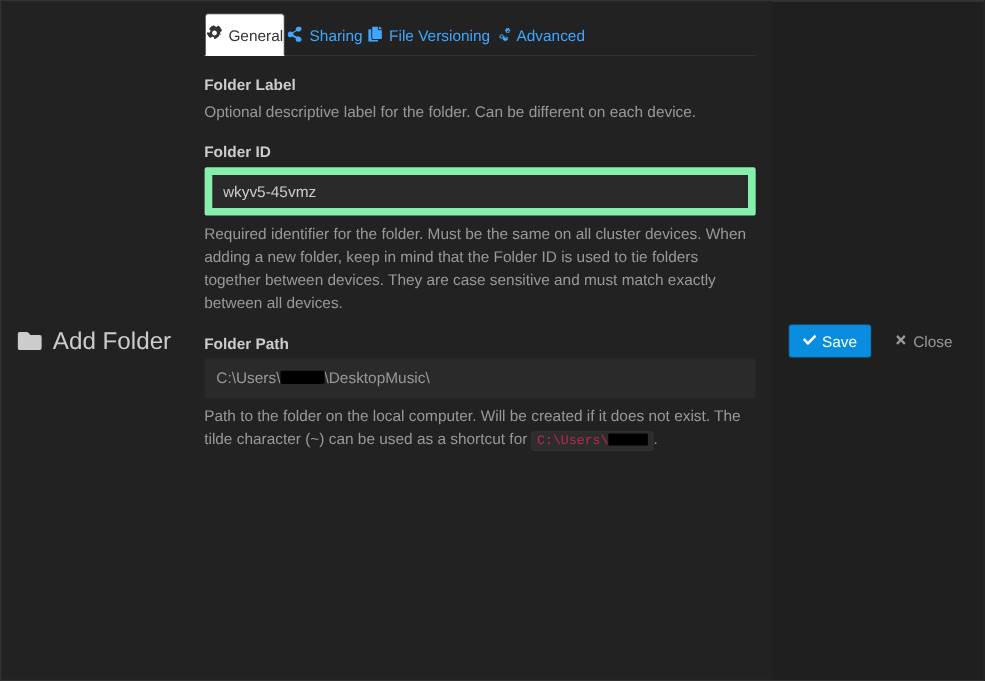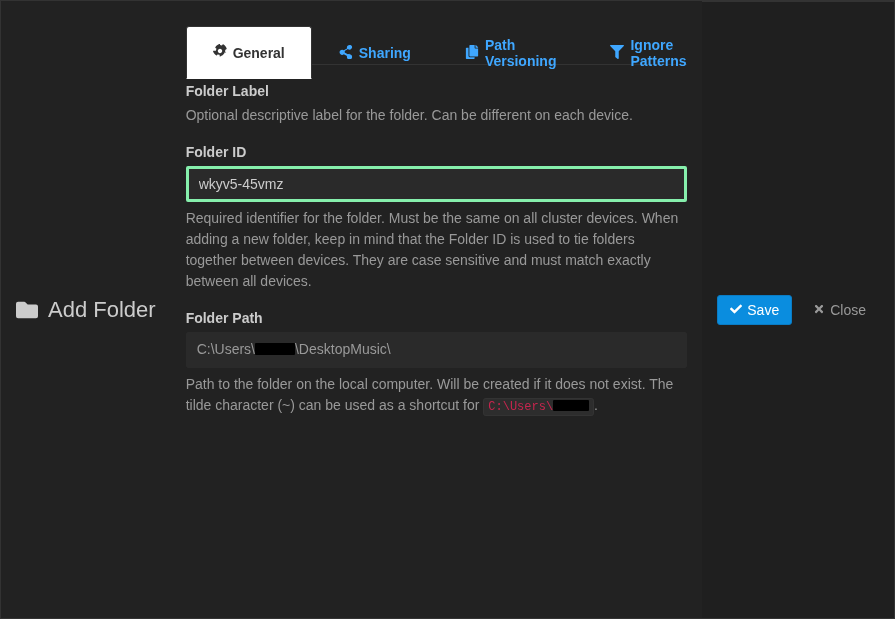--- a/index.html
+++ b/index.html
@@ -46,32 +46,31 @@
       flex: 1;
       overflow: auto;
     }
     .tabs {
       display: flex;
       border-bottom: 1px solid #333;
       margin-top: 10px;
       margin-bottom: 18px;
     }
     .tab {
-      padding: 10px 26px;
+      padding: 10px 1px;
       color: #3fa7ff;
       cursor: pointer;
       display: flex;
       align-items: center;
       gap: 6px;
       font-size: 14px;
       border: 1px solid transparent;
       border-bottom: none;
       position: relative;
-      top: 15px;
-      font-weight: bold;
+      top: 1px;
     }
     .tab.active {
       background: #fff;
       color: #333;
       border: 1px solid #333;
       border-bottom: 1px solid #fff;
       border-radius: 3px 3px 0 0;
     }
     .tab svg {
       width: 14px;
@@ -85,21 +84,21 @@
       display: block;
       font-weight: 700;
       color: #ccc;
       margin-bottom: 6px;
       font-size: 14px;
       margin-top: 18px;
     }
     .form-input {
       width: 100%;
       background: #2a2a2a;
-      border: 3px solid #86efac;
+      border: 7px solid #86efac;
       color: #ccc;
       padding: 7px 10px;
       font-size: 14px;
       font-family: inherit;
       border-radius: 2px;
       outline: none;
     }
     .form-input.focused {
       border: 1px solid #3fa7ff;
       box-shadow: 0 0 0 1px rgba(63,167,255,0.4);
@@ -214,29 +213,21 @@
             </svg>
         </span>
         <span>Sharing</span>
       </div>
       <div class="tab">
         <span>
           <svg viewBox="0 0 448 512">
               <path d="M320 448v40a24 24 0 0 1-24 24H24a24 24 0 0 1-24-24V120a24 24 0 0 1 24-24h72v296a56 56 0 0 0 56 56zm0-344V0H152a24 24 0 0 0-24 24v368a24 24 0 0 0 24 24h272a24 24 0 0 0 24-24V128H344a24 24 0 0 1-24-24zm121-31L375 7a24 24 0 0 0-17-7h-6v96h96v-6a24 24 0 0 0-7-17z"></path>
             </svg>
         </span>
-        <span>Path Versioning</span>
-      </div>
-      <div class="tab">
-        <span>
-          <svg viewBox="0 0 512 512">
-              <path d="M487.976 0H24.028C2.71 0-8.047 25.866 7.058 40.971L192 225.941V432c0 7.831 3.821 15.17 10.237 19.662l80 55.98C298.02 518.69 320 507.493 320 487.98V225.941l184.947-184.97C520.021 25.896 509.338 0 487.976 0z"></path>
-            </svg>
-        </span>
-        <span>Ignore Patterns</span>
+        <span>File Versioning</span>
       </div>
       <div class="tab">
         <span>
           <svg viewBox="0 0 640 512">
               <path d="M512.1 191l-8.2 14.3c-3 5.3-9.4 7.5-15.1 5.4-11.8-4.4-22.6-10.7-32.1-18.6-4.6-3.8-5.8-10.5-2.8-15.7l8.2-14.3c-6.9-8-12.3-17.3-15.9-27.4h-16.5c-6 0-11.2-4.3-12.2-10.3-2-12-2.1-24.6 0-37.1 1-6 6.2-10.4 12.2-10.4h16.5c3.6-10.1 9-19.4 15.9-27.4l-8.2-14.3c-3-5.2-1.9-11.9 2.8-15.7 9.5-7.9 20.4-14.2 32.1-18.6 5.7-2.1 12.1.1 15.1 5.4l8.2 14.3c10.5-1.9 21.2-1.9 31.7 0L552 6.3c3-5.3 9.4-7.5 15.1-5.4 11.8 4.4 22.6 10.7 32.1 18.6 4.6 3.8 5.8 10.5 2.8 15.7l-8.2 14.3c6.9 8 12.3 17.3 15.9 27.4h16.5c6 0 11.2 4.3 12.2 10.3 2 12 2.1 24.6 0 37.1-1 6-6.2 10.4-12.2 10.4h-16.5c-3.6 10.1-9 19.4-15.9 27.4l8.2 14.3c3 5.2 1.9 11.9-2.8 15.7-9.5 7.9-20.4 14.2-32.1 18.6-5.7 2.1-12.1-.1-15.1-5.4l-8.2-14.3c-10.4 1.9-21.2 1.9-31.7 0zM501 128c0 20.4 16.6 37 37 37s37-16.6 37-37-16.6-37-37-37-37 16.6-37 37zm-129 224c0 51.8-42.2 94-94 94s-94-42.2-94-94 42.2-94 94-94 94 42.2 94 94zm-94-46c-25.4 0-46 20.6-46 46s20.6 46 46 46 46-20.6 46-46-20.6-46-46-46zm239 152.3l14.3 8.2c5.3 3 7.5 9.4 5.4 15.1-4.4 11.8-10.7 22.6-18.6 32.1-3.8 4.6-10.5 5.8-15.7 2.8l-14.3-8.2c-8 6.9-17.3 12.3-27.4 15.9v16.5c0 6-4.3 11.2-10.3 12.2-12 2-24.6 2.1-37.1 0-6-1-10.4-6.2-10.4-12.2v-16.5c-10.1-3.6-19.4-9-27.4-15.9l-14.3 8.2c-5.2 3-11.9 1.9-15.7-2.8-7.9-9.5-14.2-20.4-18.6-32.1-2.1-5.7.1-12.1 5.4-15.1l14.3-8.2c-1.9-10.5-1.9-21.2 0-31.7l-14.3-8.2c-5.3-3-7.5-9.4-5.4-15.1 4.4-11.8 10.7-22.6 18.6-32.1 3.8-4.6 10.5-5.8 15.7-2.8l14.3 8.2c8-6.9 17.3-12.3 27.4-15.9v-16.5c0-6 4.3-11.2 10.3-12.2 12-2 24.6-2.1 37.1 0 6 1 10.4 6.2 10.4 12.2v16.5c10.1 3.6 19.4 9 27.4 15.9l14.3-8.2c5.2-3 11.9-1.9 15.7 2.8 7.9 9.5 14.2 20.4 18.6 32.1 2.1 5.7-.1 12.1-5.4 15.1l-14.3 8.2c1.9 10.5 1.9 21.2 0 31.7zM480 384c0-20.4-16.6-37-37-37s-37 16.6-37 37 16.6 37 37 37 37-16.6 37-37z"></path>
             </svg>
         </span>
         <span>Advanced</span>
       </div>
     </div>

